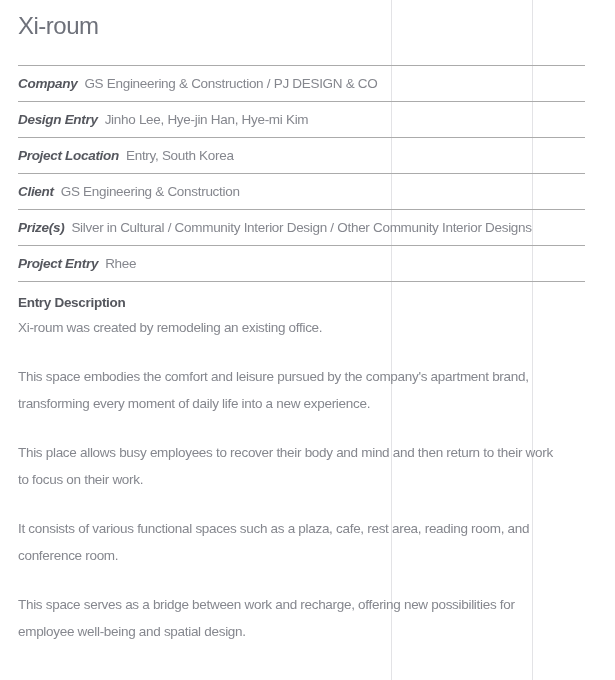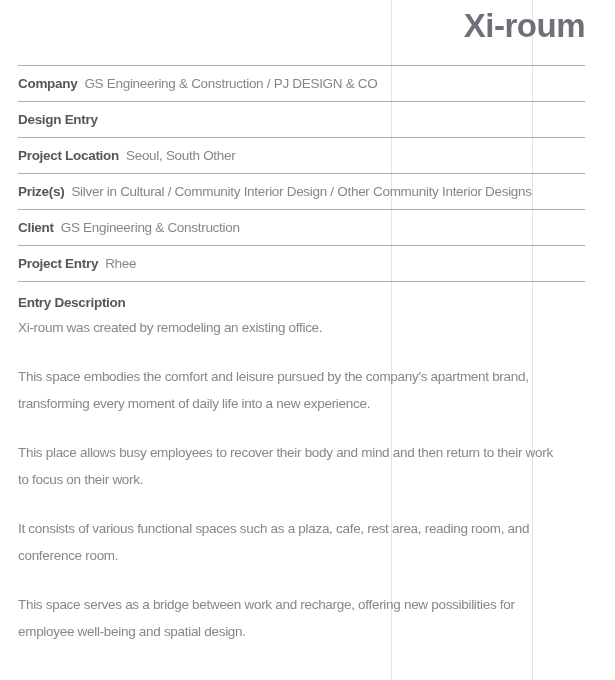--- a/index.html
+++ b/index.html
@@ -30,43 +30,43 @@
     padding-left:18px;
     width:603px;
   }
   .title-section{
     width:567px;
     height:66px;
     border-bottom:1px solid var(--horizontal-rule,#ababab);
     padding-top:6px;
   }
   .page-title{
-    font-size:33px;
-    font-weight:700;
+    font-size:24px;
+    font-weight:400;
     letter-spacing:-0.5px;
     color:var(--title-text,#6e717a);
     line-height:40px;
-    text-align:right;
   }
   .detail-row{
     width:567px;
     height:36px;
     border-bottom:1px solid var(--horizontal-rule,#ababab);
     display:flex;
     align-items:center;
     white-space:nowrap;
     font-size:13.5px;
     letter-spacing:-0.3px;
     overflow:visible;
   }
   .detail-label{
     font-weight:bold;
     color:var(--label-text,#55575e);
     margin-right:7px;
     flex:none;
+    font-style:italic;
   }
   .detail-value{
     color:var(--value-text,#85878e);
   }
   a.detail-value{
     text-decoration:none;
     cursor:pointer;
   }
   .description-section{
     width:600px;
@@ -102,35 +102,36 @@
   </div>
 
   <div class="detail-row">
     <span class="detail-label">Company</span>
     <span class="detail-value">GS Engineering &amp; Construction / PJ DESIGN &amp; CO</span>
   </div>
 
 
   <div class="detail-row">
     <span class="detail-label">Design Entry</span>
+    <span class="detail-value">Jinho Lee, Hye-jin Han, Hye-mi Kim</span>
   </div>
 
   <div class="detail-row">
     <span class="detail-label">Project Location</span>
-    <span class="detail-value">Seoul, South Other</span>
+    <span class="detail-value">Entry, South Korea</span>
+  </div>
+
+  <div class="detail-row">
+    <span class="detail-label">Client</span>
+    <span class="detail-value">GS Engineering &amp; Construction</span>
   </div>
 
   <div class="detail-row">
     <span class="detail-label">Prize(s)</span>
     <span class="detail-value">Silver in Cultural / Community Interior Design / Other Community Interior Designs</span>
-  </div>
-
-  <div class="detail-row">
-    <span class="detail-label">Client</span>
-    <span class="detail-value">GS Engineering &amp; Construction</span>
   </div>
 
   <div class="detail-row">
     <span class="detail-label">Project Entry</span>
     <a class="detail-value">Rhee</a>
   </div>
 
   <div class="description-section">
     <div class="description-heading">Entry Description</div>
     <div class="description-paragraph">Xi-roum was created by remodeling an existing office.</div>

